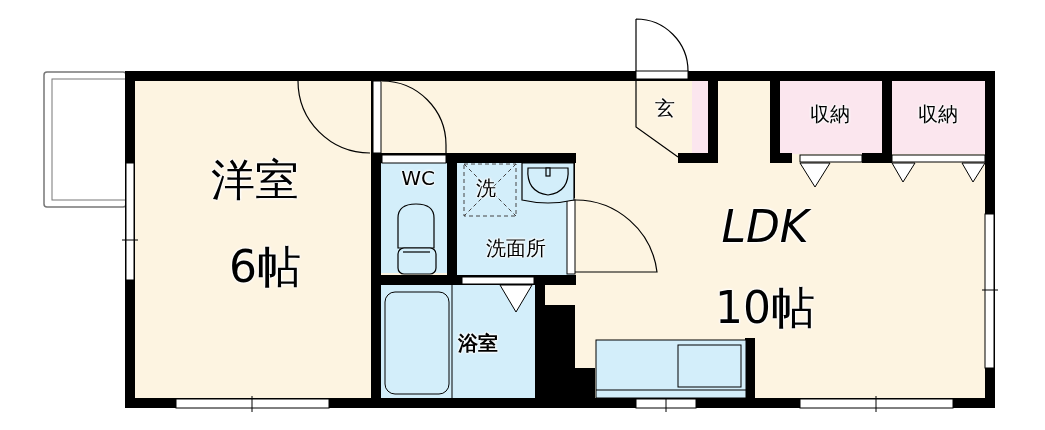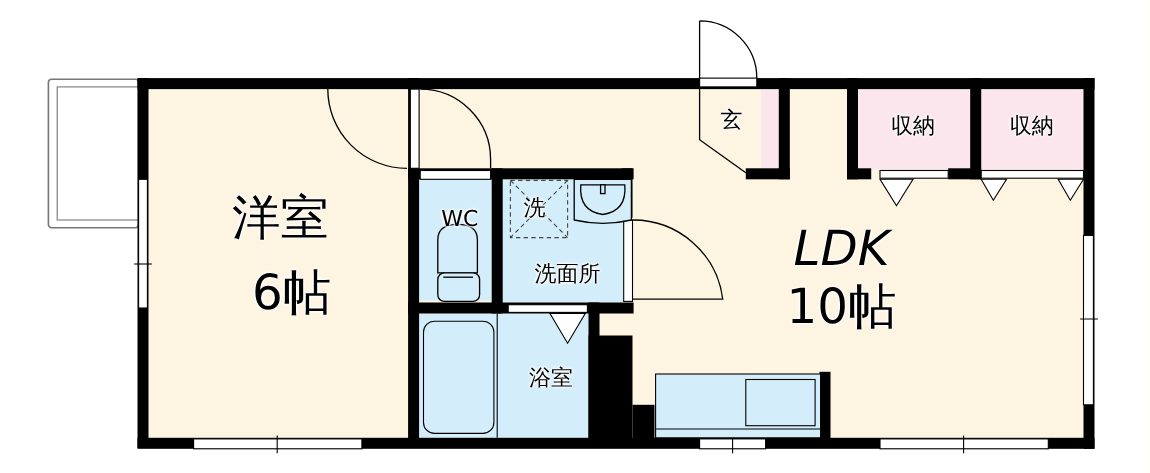--- a/index.html
+++ b/index.html
@@ -108,25 +108,25 @@
   <rect x="385" y="292" width="64" height="102" rx="10" fill="#d3eefa" stroke="#000" stroke-width="1"></rect>
   <line x1="452" y1="285" x2="452" y2="398" stroke="#000" stroke-width="1"></line>
 
   <g fill="#d3eefa" stroke="#000" stroke-width="1">
     <rect x="596" y="340" width="150" height="58"></rect>
     <rect x="678" y="345" width="63" height="42"></rect>
     <line x1="596" y1="390" x2="746" y2="390"></line>
   </g>
 </svg>
 
-<div class="lbl big" style="left:180px;top:177px;width:150px;">洋室</div>
+<div class="lbl big" style="left:180px;top:158px;width:150px;">洋室</div>
 <div class="lbl big" style="left:190px;top:245px;width:150px;">6帖</div>
 
 <div class="lbl big" style="left:690px;top:205px;width:150px;font-style:italic;">LDK</div>
-<div class="lbl big" style="left:690px;top:258px;width:150px;">10帖</div>
+<div class="lbl big" style="left:690px;top:286px;width:150px;">10帖</div>
 
-<div class="lbl sm" style="left:390px;top:188px;width:56px;text-align:center;">WC</div>
+<div class="lbl sm" style="left:390px;top:168px;width:56px;text-align:center;">WC</div>
 <div class="lbl sm" style="left:472px;top:178px;width:28px;">洗</div>
 <div class="lbl sm" style="left:466px;top:238px;width:100px;">洗面所</div>
-<div class="lbl sm" style="left:466px;top:333px;width:70px;">浴室</div>
+<div class="lbl sm" style="left:443px;top:333px;width:70px;font-weight:bold;">浴室</div>
 <div class="lbl sm" style="left:645px;top:98px;width:40px;">玄</div>
 <div class="lbl sm" style="left:785px;top:104px;width:90px;">収納</div>
 <div class="lbl sm" style="left:893px;top:104px;width:90px;">収納</div>
 
 </body></html>

